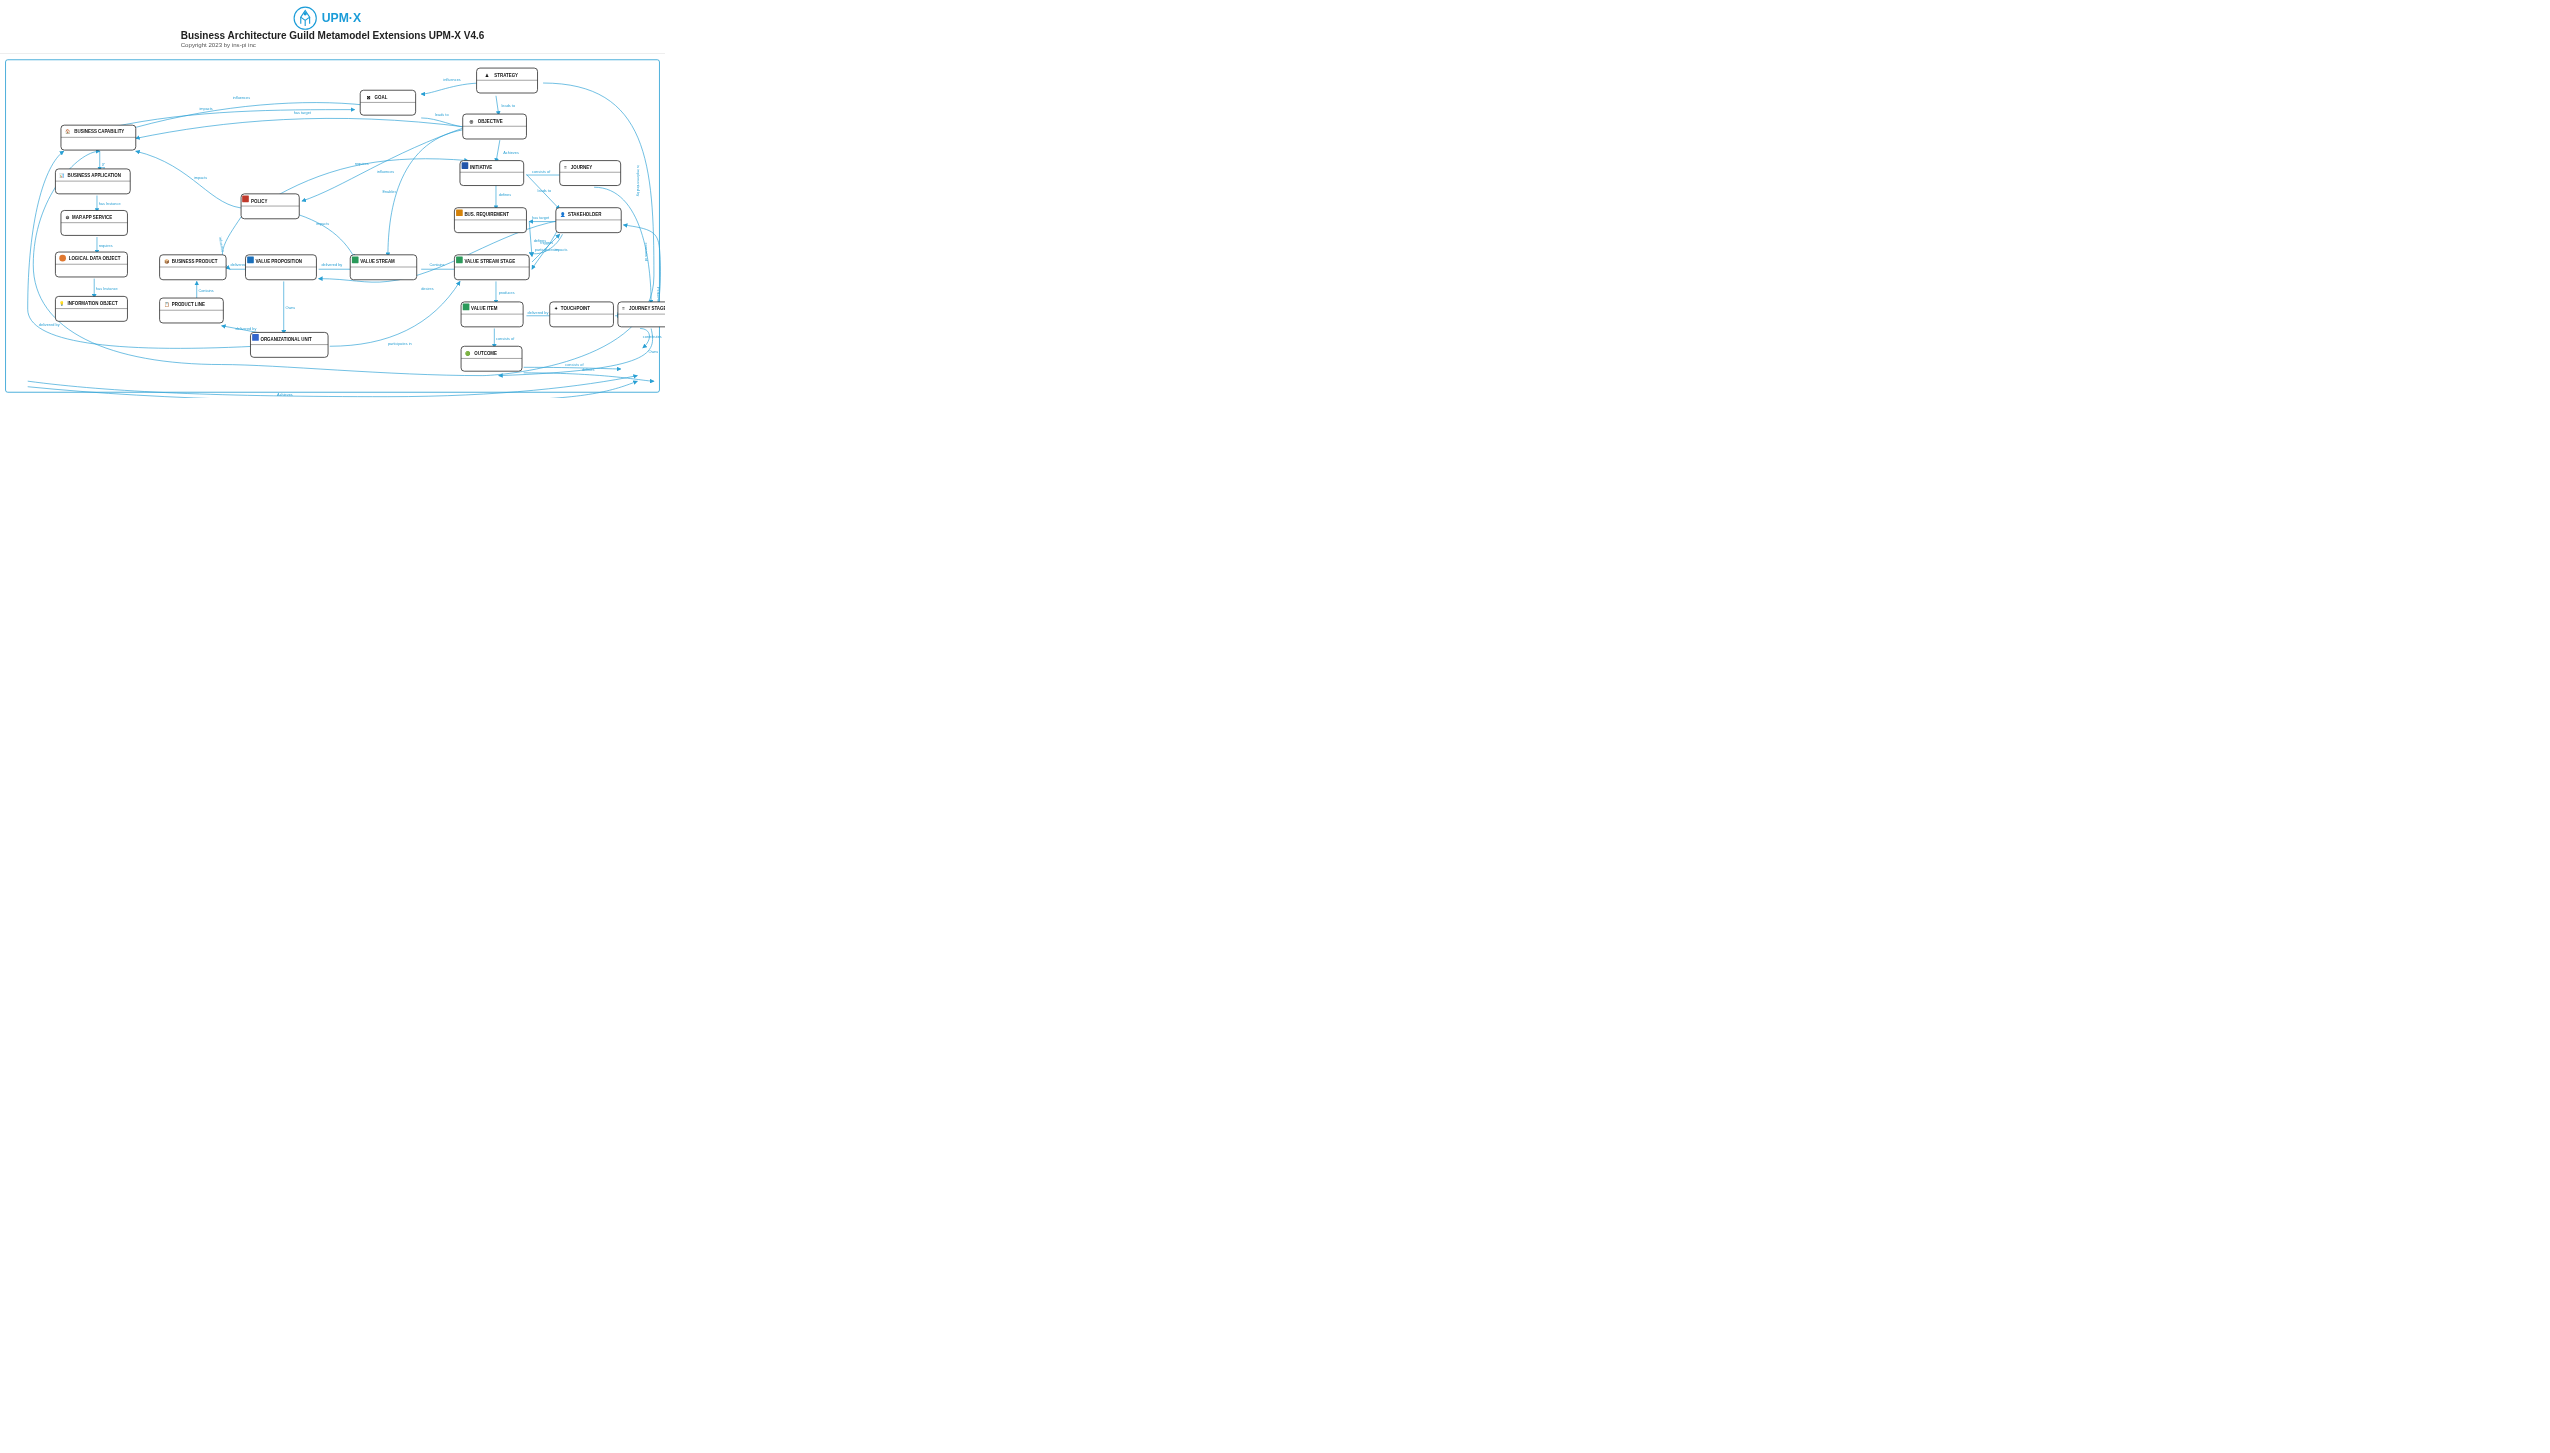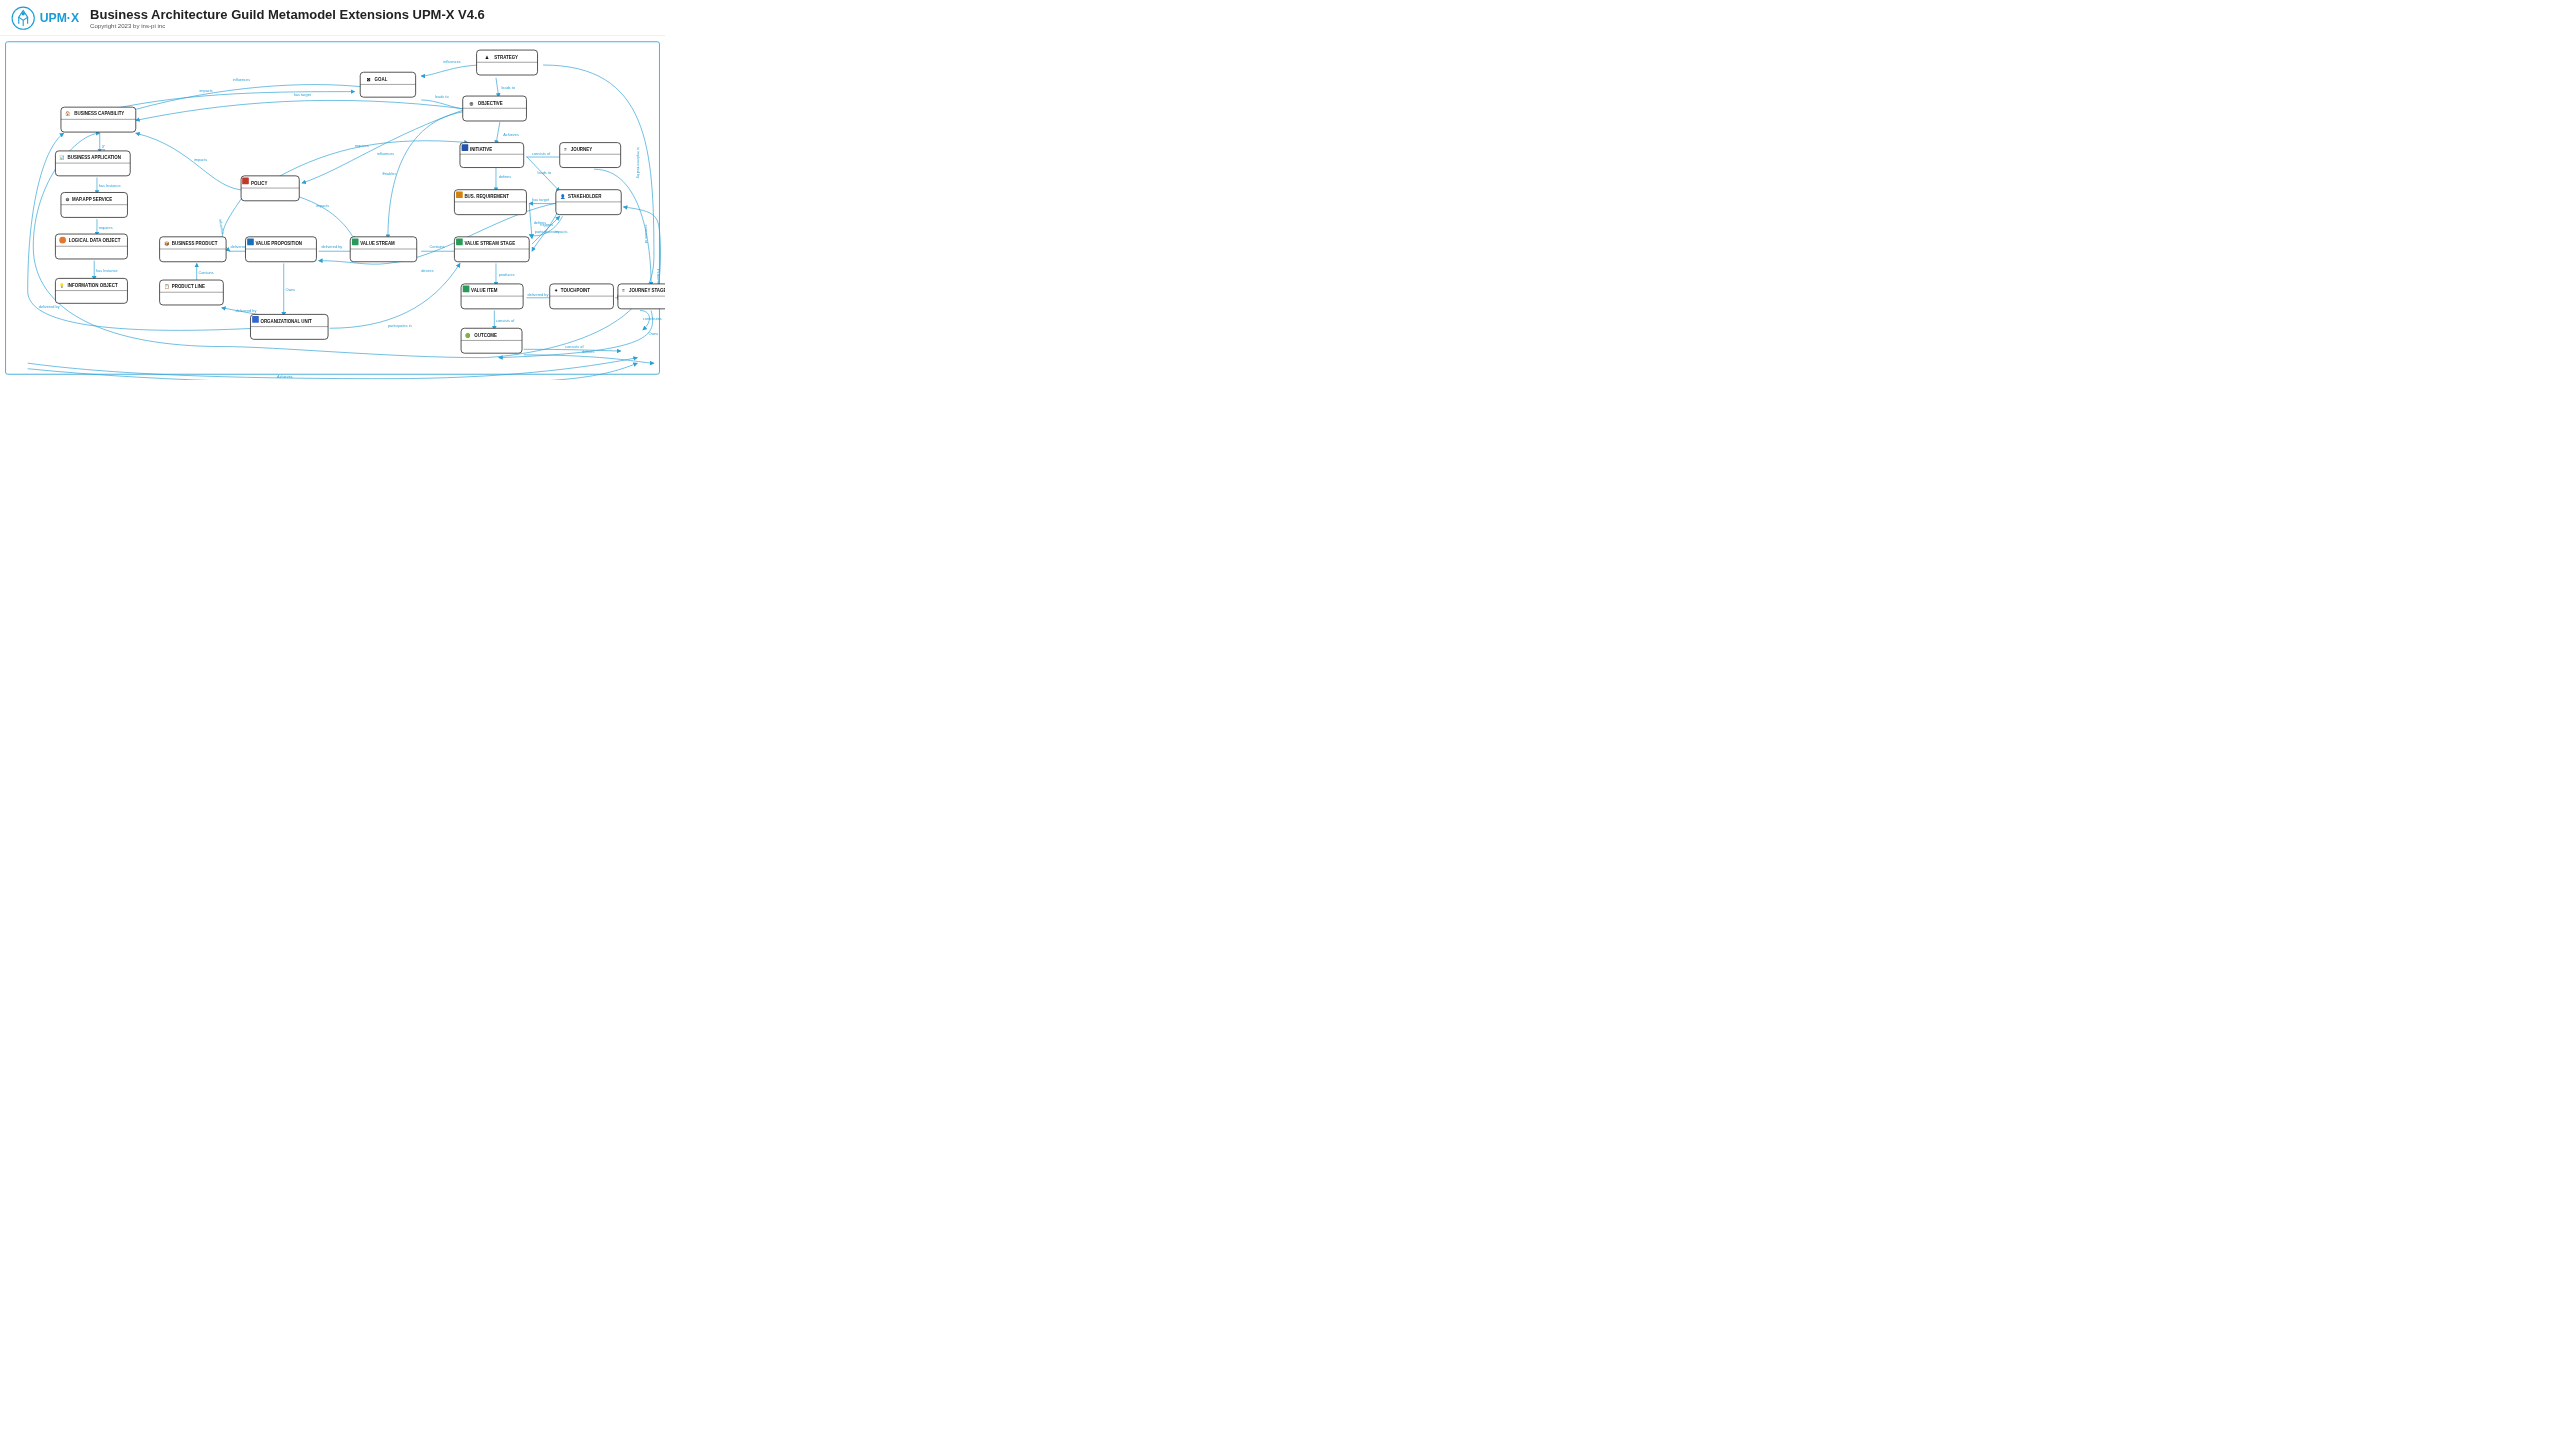--- a/index.html
+++ b/index.html
@@ -8,39 +8,40 @@
       font-family: Arial, sans-serif;
       width: 665px;
       min-height: 377px;
       overflow: hidden;
     }
     #header {
       display: flex;
       align-items: center;
       padding: 5.5px 11px;
       border-bottom: 0.6px solid #eee;
+      flex-direction: column;
     }
     #logo {
       display: flex;
       align-items: center;
       margin-right: 11px;
     }
     #logo-icon {
       width: 24.4px;
       height: 24.4px;
       margin-right: 4.4px;
     }
     #logo-text {
       font-size: 12.2px;
       font-weight: bold;
       color: #1a9cd8;
     }
     #title-block { }
     #main-title {
-      font-size: 13px;
+      font-size: 10px;
       font-weight: bold;
       color: #222;
     }
     #sub-title {
       font-size: 6.1px;
       color: #555;
     }
     #diagram-container {
       position: relative;
       width: 665px;

